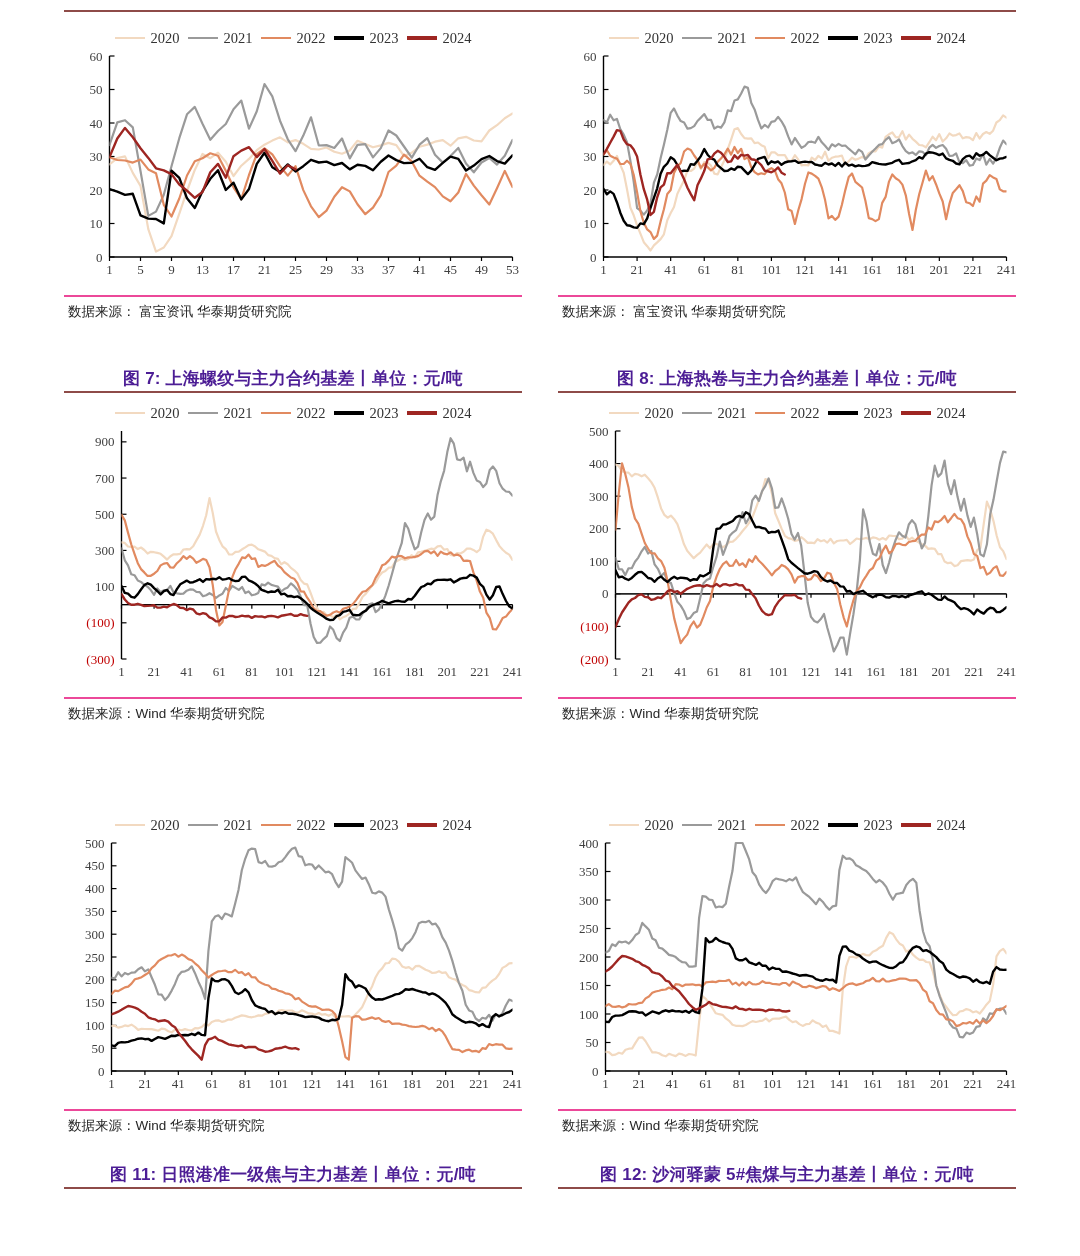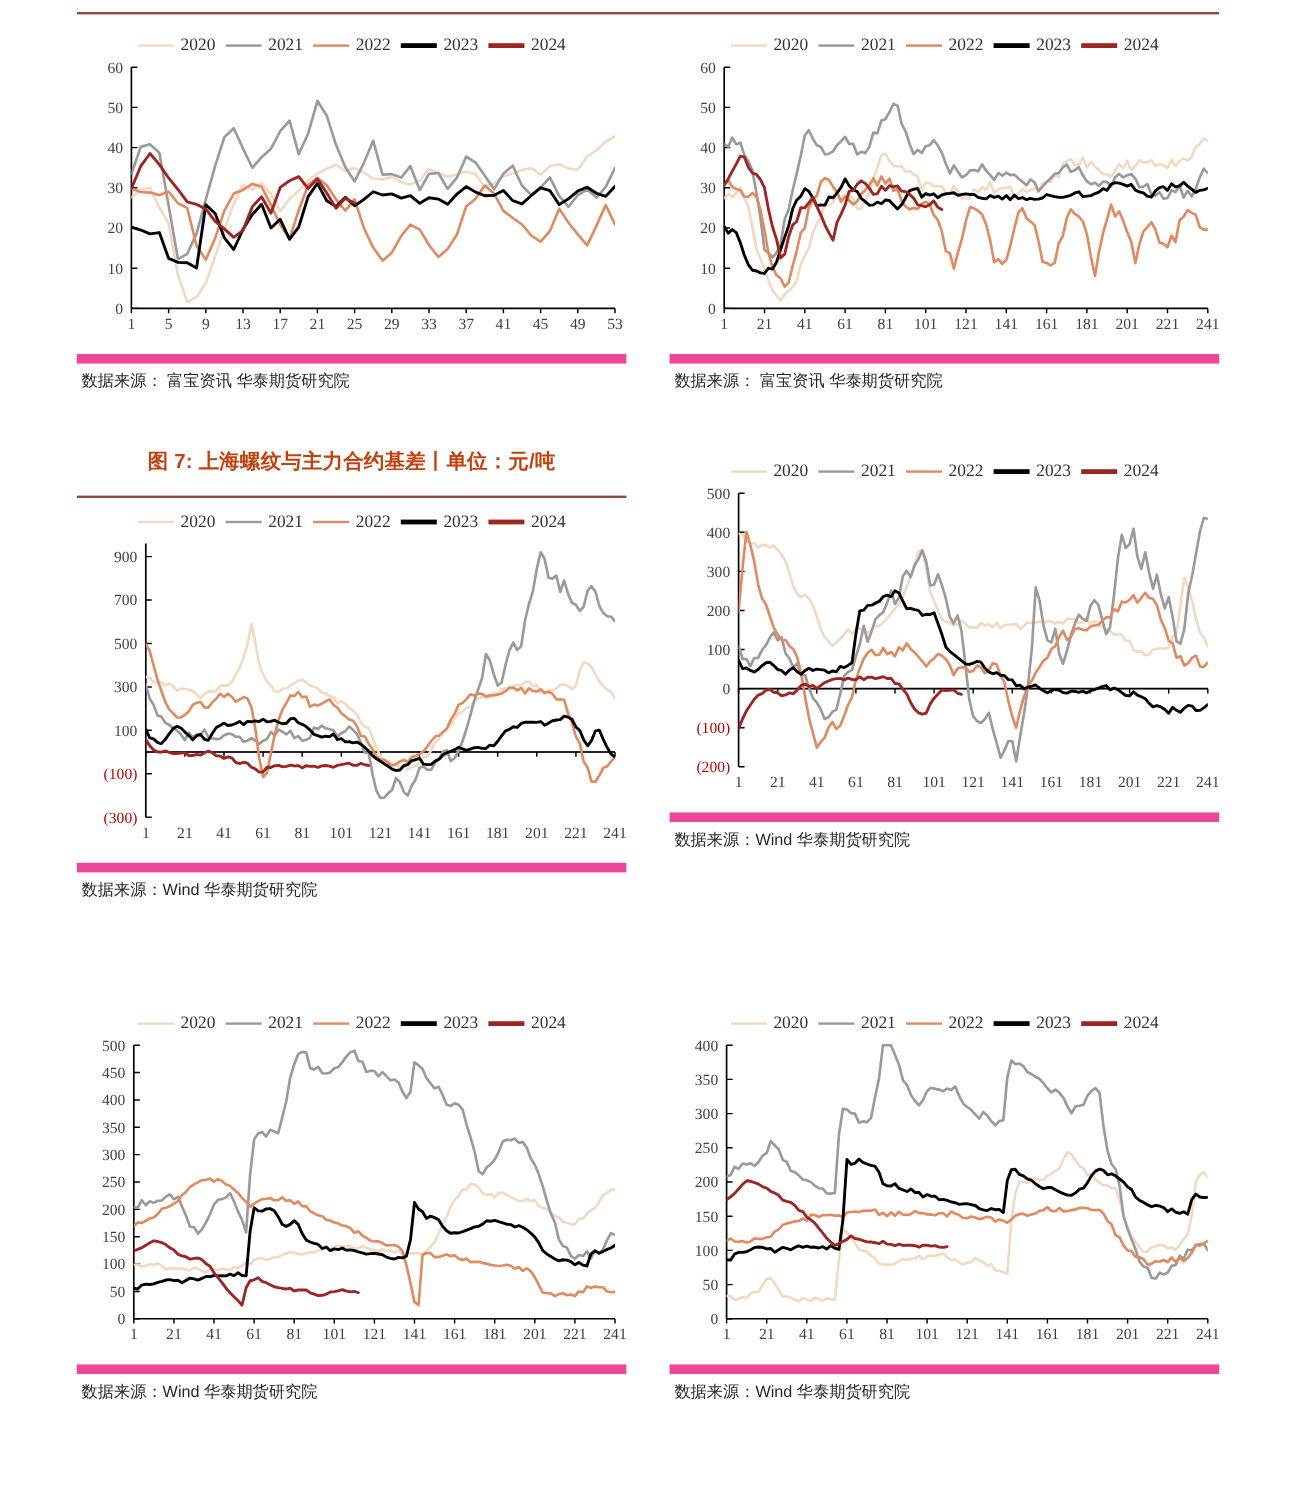--- a/index.html
+++ b/index.html
@@ -4,30 +4,30 @@
 <style>
   html,body{margin:0;padding:0;background:#ffffff;}
   .page{width:1080px;height:1256px;box-sizing:border-box;padding:10px 64px 0 64px;
         font-family:"Liberation Sans",sans-serif;overflow:hidden;background:#fff;}
   .top-rule{border-top:2.5px solid #8E4B48;height:0;margin-bottom:6px;}
   .grid{display:grid;grid-template-columns:1fr 1fr;column-gap:36px;}
   .row2{margin-top:46px;}
   .row3{margin-top:82px;}
   .row4{margin-top:28px;}
   .panel{min-width:0;}
-  .chart-title{font-size:17px;font-weight:bold;color:#c2410c;text-align:center;
-               padding-bottom:17px;border-bottom:2.5px solid #8E4B48;letter-spacing:0.2px;
+  .chart-title{font-size:17px;font-weight:bold;color:#4c1d95;text-align:center;
+               padding-bottom:1px;border-bottom:2.5px solid #8E4B48;letter-spacing:0.2px;
                font-family:"Liberation Sans",sans-serif;}
   .legend{display:flex;justify-content:center;align-items:center;gap:8px;
           height:20px;margin:10px 0 0 0;}
   .legend-item{display:flex;align-items:center;gap:6px;}
   .legend-marker{display:inline-block;width:30px;}
   .legend-label{font-family:"Liberation Serif",serif;font-size:14.5px;color:#333;}
   .chart-svg{display:block;width:100%;}
-  .source{margin-top:12px;border-top:8px solid #ec4899;padding:6px 0 0 4px;
+  .source{margin-top:12px;border-top:2px solid #ec4899;padding:6px 0 0 4px;
           font-size:13.5px;color:#262626;}
   .footer-title-block{margin-top:0;}
   text{font-family:"Liberation Serif",serif;}
 </style>
 </head>
 <body>
 
 <div class="page">
   <div class="top-rule"></div>
 
@@ -276,20 +276,21 @@
             <polyline points="56.0,119.3 59.3,119.9 62.5,123.5 65.8,124.0 69.0,123.7 72.3,126.1 75.5,124.5 78.8,127.0 82.1,130.5 85.3,128.8 88.6,129.2 91.8,129.9 95.1,130.8 98.4,133.7 101.6,136.6 104.9,133.2 108.1,131.3 111.4,131.4 114.7,130.9 117.9,126.5 121.2,126.1 124.4,126.3 127.7,123.2 130.9,117.4 134.2,111.6 137.5,102.8 140.7,92.2 144.0,75.1 147.2,89.7 150.5,108.5 153.8,116.9 157.0,123.3 160.3,126.2 163.5,131.4 166.8,131.5 170.0,128.8 173.3,128.6 176.6,126.3 179.8,124.4 183.1,122.1 186.3,121.6 189.6,123.5 192.8,126.3 196.1,127.4 199.4,128.6 202.6,132.1 205.9,132.8 209.1,135.1 212.4,135.8 215.7,141.2 218.9,139.2 222.2,141.2 225.4,144.9 228.7,147.3 232.0,150.5 235.2,157.1 238.5,160.6 241.7,161.4 245.0,169.6 248.2,178.4 251.5,184.9 254.8,190.0 258.0,188.8 261.3,192.4 264.5,192.2 267.8,194.3 271.1,191.6 274.3,196.4 277.6,194.2 280.8,193.0 284.1,190.4 287.3,185.8 290.6,185.6 293.9,179.9 297.1,173.7 300.4,170.6 303.6,166.5 306.9,162.3 310.1,159.5 313.4,153.4 316.7,149.5 319.9,147.9 323.2,144.7 326.4,144.4 329.7,138.9 333.0,137.3 336.2,135.5 339.5,136.9 342.7,136.0 346.0,132.2 349.3,134.3 352.5,129.3 355.8,128.8 359.0,127.7 362.3,126.9 365.5,125.7 368.8,126.2 372.1,123.4 375.3,122.9 378.6,126.7 381.8,126.0 385.1,131.9 388.3,132.7 391.6,130.0 394.9,130.5 398.1,128.8 401.4,125.6 404.6,125.5 407.9,126.9 411.2,129.1 414.4,126.5 417.7,113.6 420.9,106.7 424.2,108.1 427.4,110.7 430.7,117.1 434.0,123.1 437.2,126.8 440.5,129.8 443.7,131.6 447.0,136.9" fill="none" stroke="#F2D9C0" stroke-width="2.2" stroke-linejoin="round" stroke-linecap="round"></polyline>
             <polyline points="56.0,125.4 59.3,137.3 62.5,142.4 65.8,151.3 69.0,152.2 72.3,157.5 75.5,158.9 78.8,161.8 82.1,163.8 85.3,167.1 88.6,171.8 91.8,165.5 95.1,169.2 98.4,167.2 101.6,167.1 104.9,162.9 108.1,169.4 111.4,170.3 114.7,170.9 117.9,170.6 121.2,167.7 124.4,166.4 127.7,166.7 130.9,168.9 134.2,169.1 137.5,173.2 140.7,172.2 144.0,170.2 147.2,172.0 150.5,175.0 153.8,172.4 157.0,170.8 160.3,165.0 163.5,167.9 166.8,163.0 170.0,164.9 173.3,166.9 176.6,164.0 179.8,170.1 183.1,168.4 186.3,172.3 189.6,171.5 192.8,169.9 196.1,161.4 199.4,162.4 202.6,159.7 205.9,161.9 209.1,162.7 212.4,163.6 215.7,168.7 218.9,166.0 222.2,164.4 225.4,160.4 228.7,163.2 232.0,166.9 235.2,173.8 238.5,182.2 241.7,182.3 245.0,200.5 248.2,214.0 251.5,219.9 254.8,219.7 258.0,216.1 261.3,213.1 264.5,203.5 267.8,206.8 271.1,215.1 274.3,218.0 277.6,209.6 280.8,204.7 284.1,194.8 287.3,193.7 290.6,196.5 293.9,196.3 297.1,190.4 300.4,187.3 303.6,181.3 306.9,180.3 310.1,189.2 313.4,186.6 316.7,180.5 319.9,172.7 323.2,162.5 326.4,151.3 329.7,139.1 333.0,129.5 336.2,120.2 339.5,100.0 342.7,105.5 346.0,116.9 349.3,126.3 352.5,123.7 355.8,109.0 359.0,97.0 362.3,90.5 365.5,96.7 368.8,93.6 372.1,71.7 375.3,58.3 378.6,47.8 381.8,29.1 385.1,15.2 388.3,20.6 391.6,36.4 394.9,37.2 398.1,34.7 401.4,48.3 404.6,38.7 407.9,49.9 411.2,57.4 414.4,58.9 417.7,64.1 420.9,60.5 424.2,47.1 427.4,43.5 430.7,47.9 434.0,60.2 437.2,65.7 440.5,68.5 443.7,68.9 447.0,72.7" fill="none" stroke="#9A9A9A" stroke-width="2.2" stroke-linejoin="round" stroke-linecap="round"></polyline>
             <polyline points="56.0,91.9 59.3,97.4 62.5,109.6 65.8,121.5 69.0,130.8 72.3,140.2 75.5,146.1 78.8,149.4 82.1,152.9 85.3,152.8 88.6,150.7 91.8,148.0 95.1,142.4 98.4,140.6 101.6,140.0 104.9,144.5 108.1,144.7 111.4,140.2 114.7,137.2 117.9,133.1 121.2,135.8 124.4,133.1 127.7,135.6 130.9,139.8 134.2,138.0 137.5,135.9 140.7,137.0 144.0,144.2 147.2,161.7 150.5,186.9 153.8,202.5 157.0,199.0 160.3,182.7 163.5,166.9 166.8,154.2 170.0,146.2 173.3,140.6 176.6,134.4 179.8,135.1 183.1,131.6 186.3,136.0 189.6,135.4 192.8,143.9 196.1,142.2 199.4,142.9 202.6,141.5 205.9,139.4 209.1,137.8 212.4,142.5 215.7,144.8 218.9,149.1 222.2,151.9 225.4,154.5 228.7,155.7 232.0,160.2 235.2,168.3 238.5,168.7 241.7,174.7 245.0,179.4 248.2,185.4 251.5,188.1 254.8,188.2 258.0,190.9 261.3,192.8 264.5,191.8 267.8,189.5 271.1,188.3 274.3,189.8 277.6,185.8 280.8,184.9 284.1,183.6 287.3,181.1 290.6,177.1 293.9,172.5 297.1,168.8 300.4,168.0 303.6,165.0 306.9,162.1 310.1,154.9 313.4,149.7 316.7,142.2 319.9,140.9 323.2,137.6 326.4,133.6 329.7,134.6 333.0,132.9 336.2,133.2 339.5,135.3 342.7,134.4 346.0,134.5 349.3,133.8 352.5,133.1 355.8,131.0 359.0,128.3 362.3,127.9 365.5,130.3 368.8,128.3 372.1,132.8 375.3,128.6 378.6,130.7 381.8,131.3 385.1,129.4 388.3,132.3 391.6,131.6 394.9,133.0 398.1,137.8 401.4,137.7 404.6,138.1 407.9,149.4 411.2,157.6 414.4,168.6 417.7,174.7 420.9,189.6 424.2,194.8 427.4,206.1 430.7,206.5 434.0,201.1 437.2,194.9 440.5,193.6 443.7,189.5 447.0,186.0" fill="none" stroke="#E18A60" stroke-width="2.2" stroke-linejoin="round" stroke-linecap="round"></polyline>
             <polyline points="56.0,162.9 59.3,169.9 62.5,170.7 65.8,173.8 69.0,174.7 72.3,171.1 75.5,166.5 78.8,162.1 82.1,160.3 85.3,161.7 88.6,165.1 91.8,168.0 95.1,171.4 98.4,168.1 101.6,167.0 104.9,171.1 108.1,172.0 111.4,166.2 114.7,161.3 117.9,159.5 121.2,157.6 124.4,159.6 127.7,159.2 130.9,157.9 134.2,156.2 137.5,158.9 140.7,156.1 144.0,156.5 147.2,155.8 150.5,156.3 153.8,154.3 157.0,156.6 160.3,156.1 163.5,155.1 166.8,157.2 170.0,158.1 173.3,157.7 176.6,153.9 179.8,153.8 183.1,157.3 186.3,158.6 189.6,160.5 192.8,163.2 196.1,166.9 199.4,168.0 202.6,169.3 205.9,168.5 209.1,168.9 212.4,166.7 215.7,171.4 218.9,170.6 222.2,173.2 225.4,173.0 228.7,174.1 232.0,173.4 235.2,175.2 238.5,177.9 241.7,180.8 245.0,184.7 248.2,187.3 251.5,189.4 254.8,191.6 258.0,193.6 261.3,195.9 264.5,197.1 267.8,196.7 271.1,193.1 274.3,192.1 277.6,188.8 280.8,188.1 284.1,186.9 287.3,191.8 290.6,192.2 293.9,192.0 297.1,189.3 300.4,187.7 303.6,184.1 306.9,182.2 310.1,181.2 313.4,179.7 316.7,177.8 319.9,179.1 323.2,180.3 326.4,179.2 329.7,178.1 333.0,177.8 336.2,178.6 339.5,178.7 342.7,176.0 346.0,176.5 349.3,172.7 352.5,168.3 355.8,164.0 359.0,162.8 362.3,160.6 365.5,161.2 368.8,157.9 372.1,156.9 375.3,156.9 378.6,156.8 381.8,157.0 385.1,156.3 388.3,159.4 391.6,157.6 394.9,155.6 398.1,155.0 401.4,154.7 404.6,151.8 407.9,152.6 411.2,154.6 414.4,160.8 417.7,163.8 420.9,171.6 424.2,176.5 427.4,172.2 430.7,164.0 434.0,163.5 437.2,171.1 440.5,178.0 443.7,183.3 447.0,185.6" fill="none" stroke="#000000" stroke-width="2.4" stroke-linejoin="round" stroke-linecap="round"></polyline>
             <polyline points="56.0,171.2 59.3,176.5 62.5,180.0 65.8,181.7 69.0,181.7 72.3,180.8 75.5,181.9 78.8,183.0 82.1,182.9 85.3,182.6 88.6,182.2 91.8,184.6 95.1,184.6 98.4,183.6 101.6,184.3 104.9,182.3 108.1,181.0 111.4,182.2 114.7,184.9 117.9,185.0 121.2,187.1 124.4,185.7 127.7,186.5 130.9,190.3 134.2,191.4 137.5,190.2 140.7,191.0 144.0,194.4 147.2,195.7 150.5,198.4 153.8,198.3 157.0,194.4 160.3,194.6 163.5,193.0 166.8,192.9 170.0,194.0 173.3,193.6 176.6,192.6 179.8,193.3 183.1,193.0 186.3,194.9 189.6,193.1 192.8,193.6 196.1,193.4 199.4,194.4 202.6,193.2 205.9,192.9 209.1,193.4 212.4,194.4 215.7,192.8 218.9,192.2 222.2,191.6 225.4,191.0 228.7,192.8 232.0,192.8 235.2,191.1 238.5,192.3 241.7,192.9" fill="none" stroke="#9E2622" stroke-width="2.4" stroke-linejoin="round" stroke-linecap="round"></polyline>
           </g>
         </svg>
       <div class="source">数据来源：Wind 华泰期货研究院</div>
     </section>
     <section class="panel">
+      <div class="chart-title">图 8:  上海热卷与主力合约基差丨单位：元/吨</div>
       <div class="legend">
           <span class="legend-item">
             <span class="legend-marker" style="height: 2.5px; background: rgb(242, 217, 192);"></span>
             <span class="legend-label">2020</span>
           </span>
           <span class="legend-item">
             <span class="legend-marker" style="height: 2.5px; background: rgb(154, 154, 154);"></span>
             <span class="legend-label">2021</span>
           </span>
           <span class="legend-item">
@@ -538,13 +539,21 @@
             <polyline points="46.0,117.4 49.3,116.1 52.7,109.3 56.0,111.0 59.4,106.6 62.7,107.3 66.0,106.5 69.4,108.6 72.7,105.1 76.1,100.0 79.4,97.8 82.8,87.9 86.1,91.4 89.4,94.7 92.8,103.5 96.1,105.2 99.5,112.8 102.8,113.6 106.2,116.6 109.5,119.9 112.8,120.6 116.2,122.1 119.5,125.1 122.9,127.2 126.2,127.5 129.5,131.6 132.9,131.7 136.2,131.2 139.6,82.8 142.9,61.1 146.3,61.6 149.6,64.6 152.9,65.0 156.3,72.5 159.6,71.5 163.0,72.1 166.3,68.8 169.6,51.7 173.0,35.8 176.3,8.0 179.7,8.0 183.0,8.0 186.3,16.0 189.7,24.4 193.0,37.3 196.4,41.3 199.7,49.6 203.1,54.7 206.4,58.0 209.7,53.6 213.1,46.2 216.4,43.5 219.8,44.4 223.1,45.0 226.5,46.3 229.8,44.1 233.1,45.4 236.5,42.4 239.8,50.3 243.2,56.8 246.5,59.5 249.8,61.9 253.2,65.6 256.5,69.2 259.9,63.6 263.2,66.7 266.6,71.4 269.9,74.7 273.2,71.3 276.6,70.6 279.9,34.9 283.3,20.7 286.6,23.8 289.9,23.3 293.3,25.4 296.6,30.3 300.0,32.0 303.3,34.3 306.7,36.0 310.0,39.6 313.3,43.9 316.7,47.4 320.0,45.0 323.4,47.7 326.7,51.9 330.0,59.0 333.4,64.7 336.7,59.0 340.1,58.4 343.4,57.7 346.8,50.0 350.1,46.1 353.4,43.8 356.8,47.7 360.1,75.7 363.5,96.2 366.8,107.0 370.1,111.2 373.5,125.3 376.8,150.5 380.2,161.3 383.5,169.8 386.8,178.1 390.2,188.5 393.5,192.5 396.9,193.6 400.2,201.9 403.6,202.4 406.9,197.6 410.2,199.1 413.6,197.5 416.9,191.9 420.3,191.1 423.6,183.4 426.9,185.9 430.3,178.4 433.6,179.0 437.0,174.7 440.3,173.7 443.7,173.5 447.0,178.9" fill="none" stroke="#9A9A9A" stroke-width="2.2" stroke-linejoin="round" stroke-linecap="round"></polyline>
             <polyline points="46.0,171.1 49.3,169.1 52.7,171.6 56.0,171.8 59.4,171.1 62.7,172.4 66.0,171.5 69.4,169.0 72.7,169.5 76.1,169.4 79.4,168.1 82.8,167.6 86.1,163.4 89.4,161.5 92.8,157.8 96.1,156.5 99.5,155.7 102.8,154.8 106.2,154.5 109.5,152.5 112.8,154.2 116.2,149.2 119.5,149.5 122.9,151.2 126.2,149.6 129.5,149.7 132.9,149.3 136.2,150.1 139.6,149.8 142.9,151.2 146.3,147.4 149.6,147.0 152.9,146.6 156.3,147.1 159.6,145.9 163.0,146.0 166.3,145.9 169.6,144.9 173.0,149.4 176.3,147.6 179.7,150.5 183.0,147.3 186.3,150.1 189.7,146.8 193.0,149.2 196.4,149.5 199.7,148.6 203.1,146.2 206.4,147.9 209.7,147.8 213.1,149.0 216.4,149.2 219.8,149.7 223.1,148.0 226.5,148.0 229.8,150.7 233.1,146.6 236.5,148.3 239.8,149.6 243.2,152.0 246.5,152.2 249.8,150.7 253.2,151.6 256.5,153.1 259.9,152.1 263.2,151.0 266.6,151.7 269.9,154.9 273.2,153.2 276.6,154.4 279.9,155.9 283.3,153.2 286.6,150.2 289.9,148.8 293.3,148.4 296.6,150.1 300.0,149.1 303.3,148.3 306.7,146.0 310.0,145.4 313.3,142.9 316.7,146.1 320.0,146.4 323.4,143.6 326.7,146.5 330.0,146.3 333.4,145.4 336.7,144.8 340.1,143.6 343.4,143.5 346.8,143.9 350.1,145.3 353.4,145.4 356.8,145.1 360.1,148.3 363.5,154.7 366.8,157.2 370.1,166.3 373.5,168.2 376.8,175.0 380.2,179.1 383.5,179.6 386.8,184.4 390.2,184.6 393.5,186.4 396.9,191.1 400.2,190.1 403.6,188.0 406.9,188.5 410.2,187.0 413.6,188.7 416.9,184.9 420.3,188.5 423.6,185.4 426.9,188.1 430.3,185.4 433.6,181.0 437.0,174.2 440.3,175.2 443.7,173.2 447.0,171.0" fill="none" stroke="#E18A60" stroke-width="2.2" stroke-linejoin="round" stroke-linecap="round"></polyline>
             <polyline points="46.0,186.8 49.3,187.1 52.7,182.0 56.0,180.6 59.4,180.6 62.7,180.1 66.0,178.4 69.4,176.5 72.7,176.2 76.1,176.5 79.4,177.7 82.8,177.4 86.1,180.5 89.4,178.5 92.8,176.4 96.1,177.3 99.5,178.5 102.8,176.5 106.2,175.3 109.5,176.5 112.8,175.5 116.2,176.4 119.5,176.2 122.9,177.0 126.2,175.9 129.5,177.8 132.9,175.1 136.2,177.2 139.6,178.1 142.9,153.9 146.3,103.2 149.6,107.3 152.9,106.4 156.3,102.9 159.6,105.7 163.0,107.0 166.3,108.1 169.6,108.8 173.0,113.9 176.3,123.4 179.7,125.2 183.0,125.3 186.3,123.5 189.7,127.4 193.0,128.5 196.4,129.9 199.7,127.8 203.1,130.8 206.4,130.8 209.7,134.6 213.1,132.5 216.4,133.9 219.8,133.9 223.1,136.8 226.5,136.5 229.8,137.3 233.1,138.5 236.5,139.3 239.8,140.7 243.2,140.2 246.5,140.0 249.8,140.8 253.2,141.6 256.5,144.1 259.9,145.2 263.2,145.8 266.6,144.1 269.9,145.1 273.2,144.8 276.6,147.5 279.9,120.8 283.3,111.7 286.6,111.4 289.9,115.7 293.3,116.9 296.6,119.4 300.0,120.5 303.3,123.5 306.7,125.8 310.0,127.6 313.3,126.6 316.7,126.5 320.0,128.5 323.4,130.2 326.7,131.7 330.0,132.9 333.4,133.0 336.7,131.2 340.1,128.0 343.4,127.1 346.8,122.5 350.1,116.7 353.4,112.9 356.8,111.3 360.1,112.4 363.5,116.0 366.8,115.2 370.1,116.8 373.5,119.5 376.8,122.1 380.2,126.1 383.5,128.3 386.8,134.6 390.2,137.4 393.5,139.0 396.9,141.1 400.2,142.6 403.6,141.5 406.9,142.0 410.2,143.3 413.6,146.7 416.9,144.4 420.3,147.2 423.6,148.1 426.9,146.8 430.3,148.8 433.6,136.7 437.0,132.1 440.3,134.5 443.7,134.9 447.0,134.8" fill="none" stroke="#000000" stroke-width="2.4" stroke-linejoin="round" stroke-linecap="round"></polyline>
             <polyline points="46.0,136.6 49.3,134.5 52.7,131.5 56.0,127.8 59.4,123.9 62.7,121.0 66.0,121.4 69.4,122.6 72.7,123.8 76.1,126.1 79.4,127.1 82.8,129.8 86.1,131.2 89.4,133.1 92.8,137.1 96.1,138.1 99.5,138.9 102.8,141.5 106.2,145.6 109.5,146.6 112.8,151.3 116.2,153.6 119.5,156.3 122.9,160.6 126.2,164.6 129.5,169.0 132.9,172.2 136.2,174.8 139.6,173.3 142.9,171.6 146.3,169.8 149.6,166.9 152.9,169.1 156.3,169.7 159.6,170.8 163.0,171.9 166.3,172.0 169.6,172.6 173.0,173.4 176.3,171.4 179.7,173.8 183.0,174.0 186.3,175.1 189.7,173.8 193.0,174.9 196.4,174.6 199.7,174.7 203.1,175.1 206.4,176.3 209.7,174.6 213.1,174.7 216.4,175.4 219.8,175.0 223.1,176.3 226.5,176.5 229.8,175.9" fill="none" stroke="#9E2622" stroke-width="2.4" stroke-linejoin="round" stroke-linecap="round"></polyline>
           </g>
         </svg>
       <div class="source">数据来源：Wind 华泰期货研究院</div>
     </section>
   </div>
 
+  <div class="grid row4">
+    <section class="panel footer-title-block">
+      <div class="chart-title">图 11:  日照港准一级焦与主力基差丨单位：元/吨</div>
+    </section>
+    <section class="panel footer-title-block">
+      <div class="chart-title">图 12:  沙河驿蒙 5#焦煤与主力基差丨单位：元/吨</div>
+    </section>
+  </div>
 </div>
 
 </body></html>

